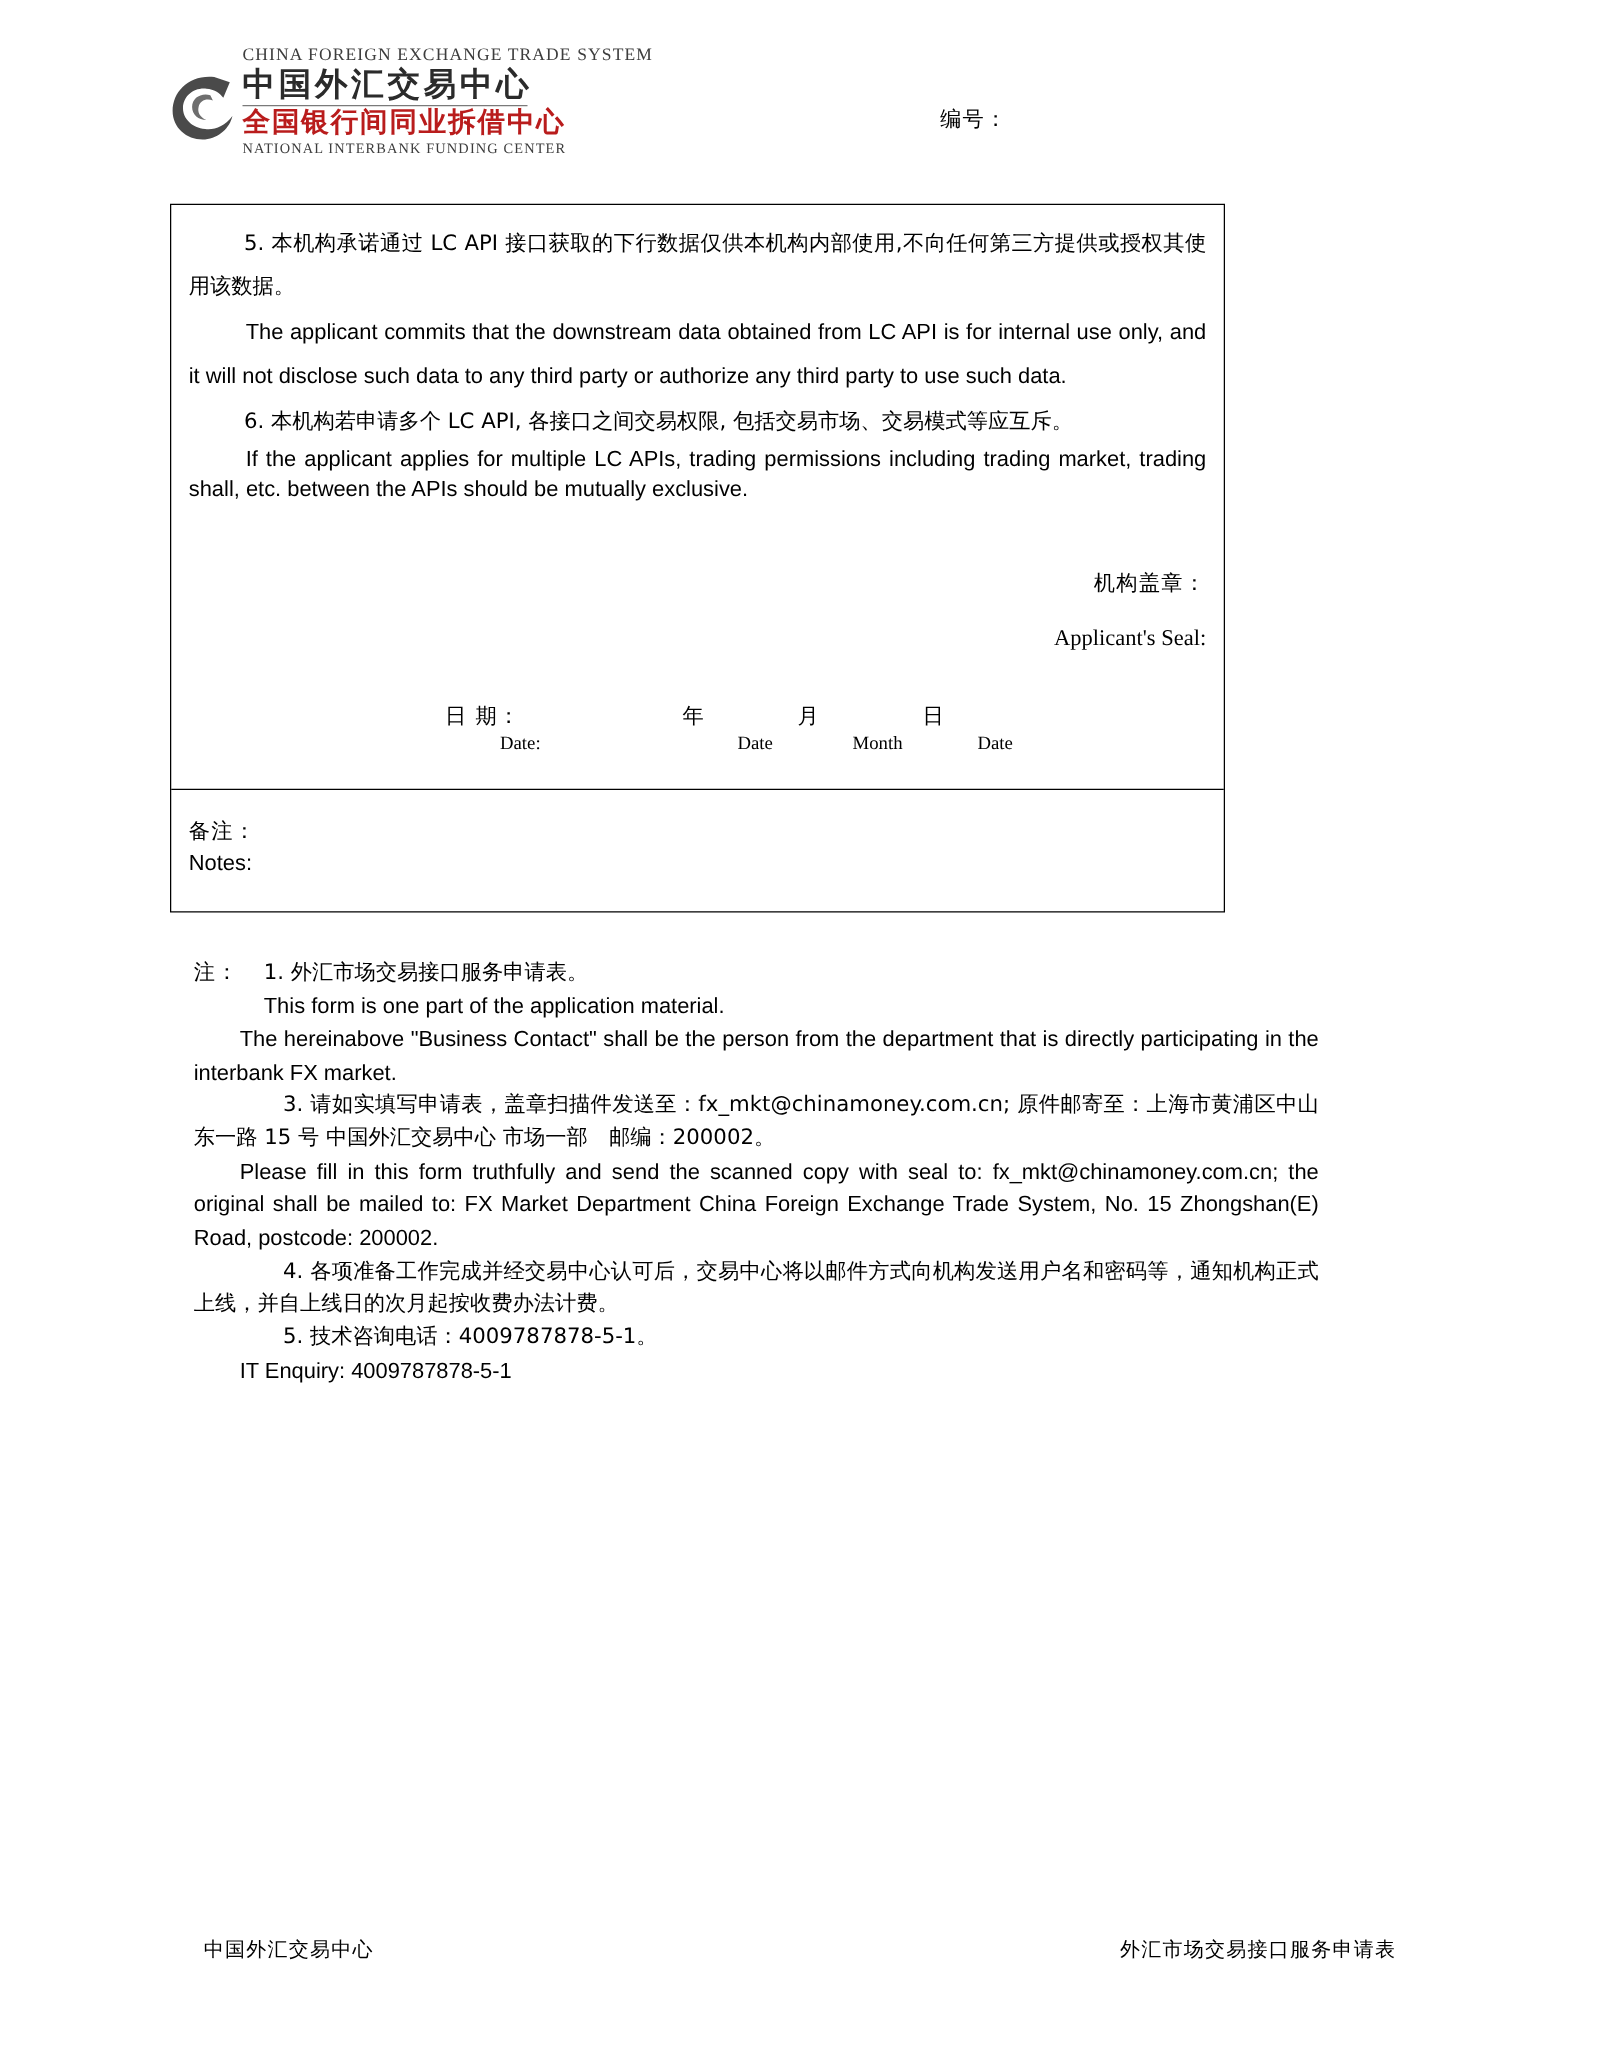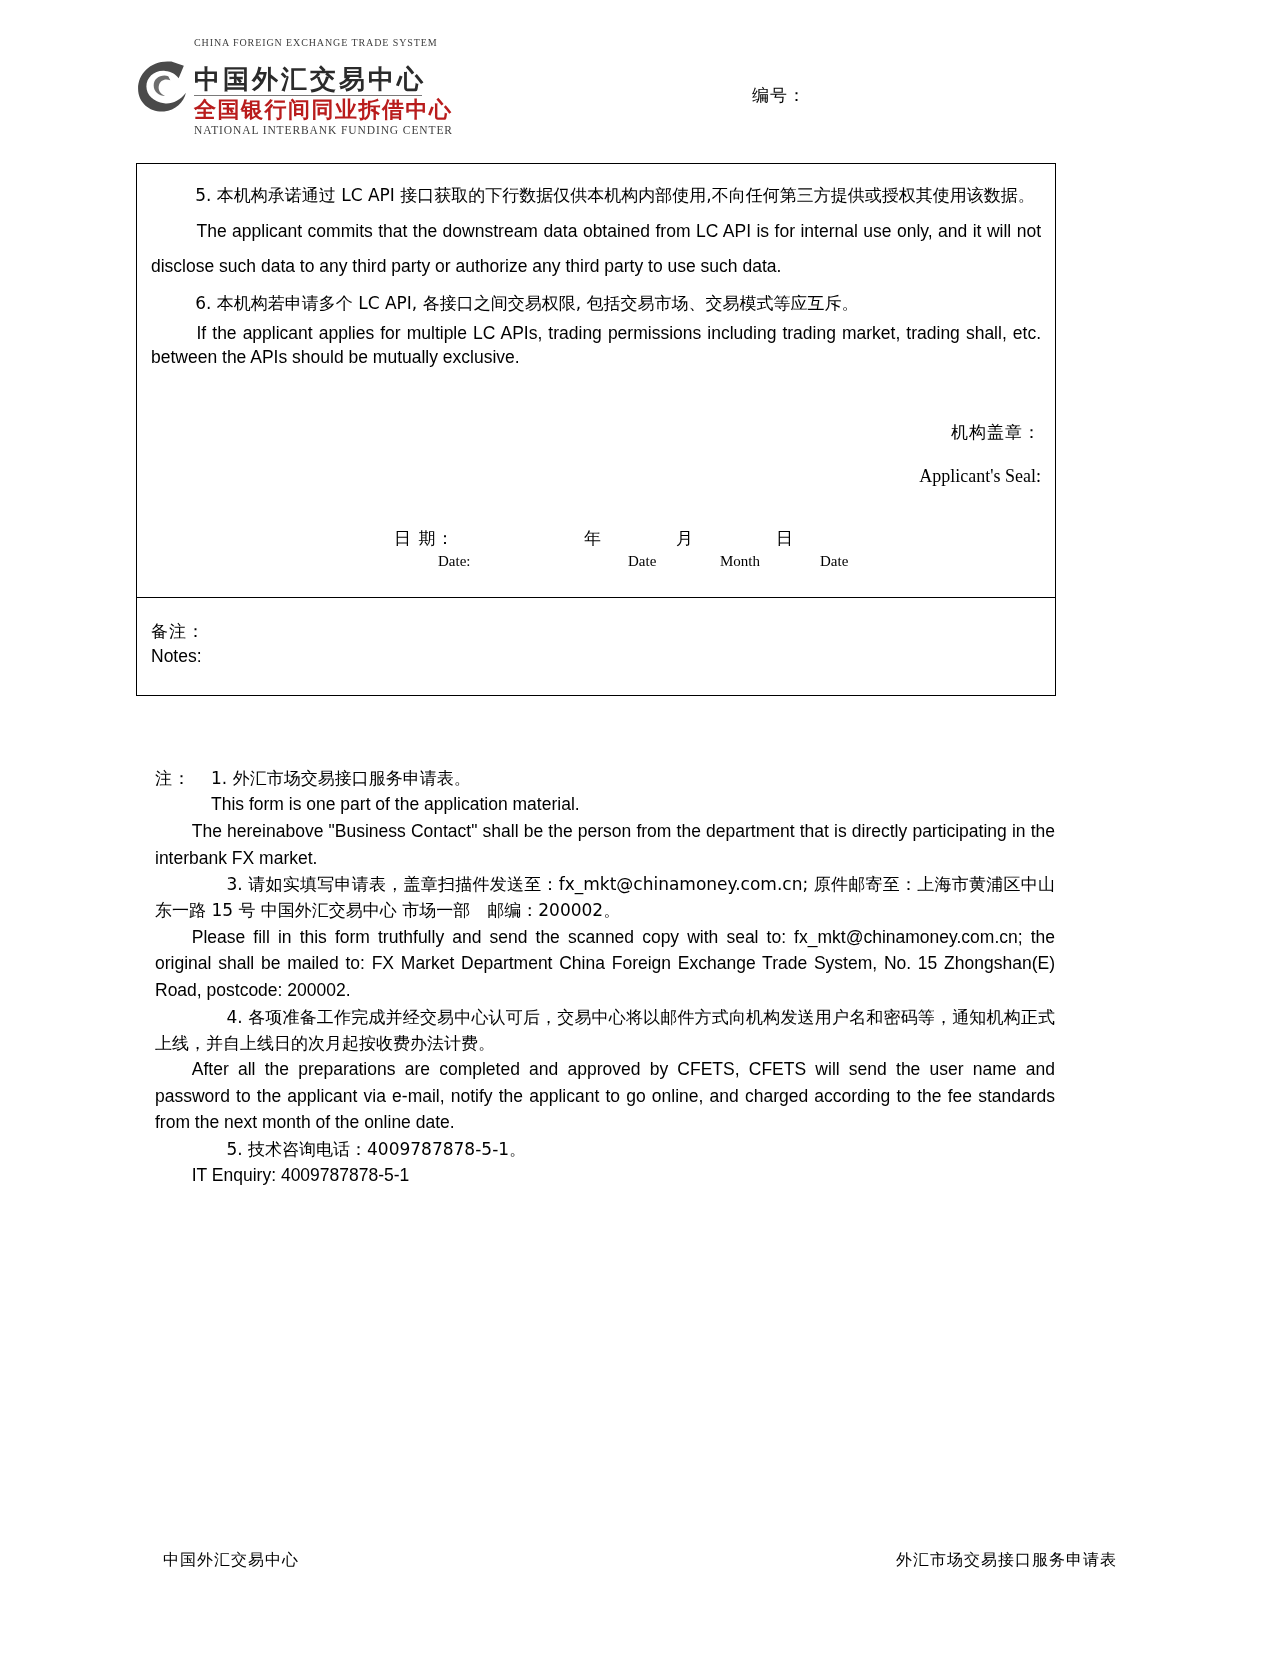--- a/index.html
+++ b/index.html
@@ -45,24 +45,24 @@
     margin-right: 6px;
     flex: none;
   }
   .logo-text {
     display: flex;
     flex-direction: column;
     line-height: 1;
   }
   .logo-line-en-top {
     font-family: "Liberation Serif", serif;
-    font-size: 10px;
+    font-size: 14px;
     letter-spacing: 0.9px;
     color: #3d3d3d;
-    margin-bottom: 18px;
+    margin-bottom: 3px;
     white-space: nowrap;
   }
   .logo-line-cn-top {
     font-family: "DejaVu Sans", sans-serif;
     font-size: 26px;
     font-weight: bold;
     letter-spacing: 3px;
     color: #2b2b2b;
     white-space: nowrap;
   }
@@ -95,21 +95,21 @@
     font-size: 17px;
     letter-spacing: 1px;
     white-space: nowrap;
   }
 
   
   .form-box {
     position: absolute;
     left: 136px;
     top: 163px;
-    width: 920px;
+    width: 844px;
     border: 1px solid #000000;
     box-sizing: border-box;
   }
   .clause-cell {
     padding: 14px 14px 18px 14px;
     box-sizing: border-box;
   }
   .notes-cell {
     border-top: 1px solid #000000;
     padding: 22px 14px 26px 14px;
@@ -327,21 +327,20 @@
     </div>
 
     <p class="hang-en">The hereinabove "Business Contact" shall be the person from the department that is directly participating in the interbank FX market.</p>
 
     <p class="hang-cn"><span class="fn-num">3.</span> <span>请如实填写申请表，盖章扫描件发送至：fx_mkt@chinamoney.com.cn; 原件邮寄至：上海市黄浦区中山东一路 15 号 中国外汇交易中心 市场一部　邮编：200002。</span></p>
 
     <p class="hang-en">Please fill in this form truthfully and send the scanned copy with seal to: fx_mkt@chinamoney.com.cn; the original shall be mailed to: FX Market Department China Foreign Exchange Trade System, No. 15 Zhongshan(E) Road, postcode: 200002.</p>
 
     <p class="hang-cn"><span class="fn-num">4.</span> <span>各项准备工作完成并经交易中心认可后，交易中心将以邮件方式向机构发送用户名和密码等，通知机构正式上线，并自上线日的次月起按收费办法计费。</span></p>
 
-    <p class="hang-en">After all the preparations are completed and approved by CFETS, CFETS will send the user name and password to the applicant via e-mail, notify the applicant to go online, and charged according to the fee standards from the next month of the online date.</p>
 
     <p class="hang-cn"><span class="fn-num">5.</span> <span>技术咨询电话：4009787878-5-1。</span></p>
 
     <p class="hang-en">IT Enquiry: 4009787878-5-1</p>
   </div>
 
   <div class="footer">
     <div class="footer-left">中国外汇交易中心</div>
     <div class="footer-right">外汇市场交易接口服务申请表</div>
   </div>

